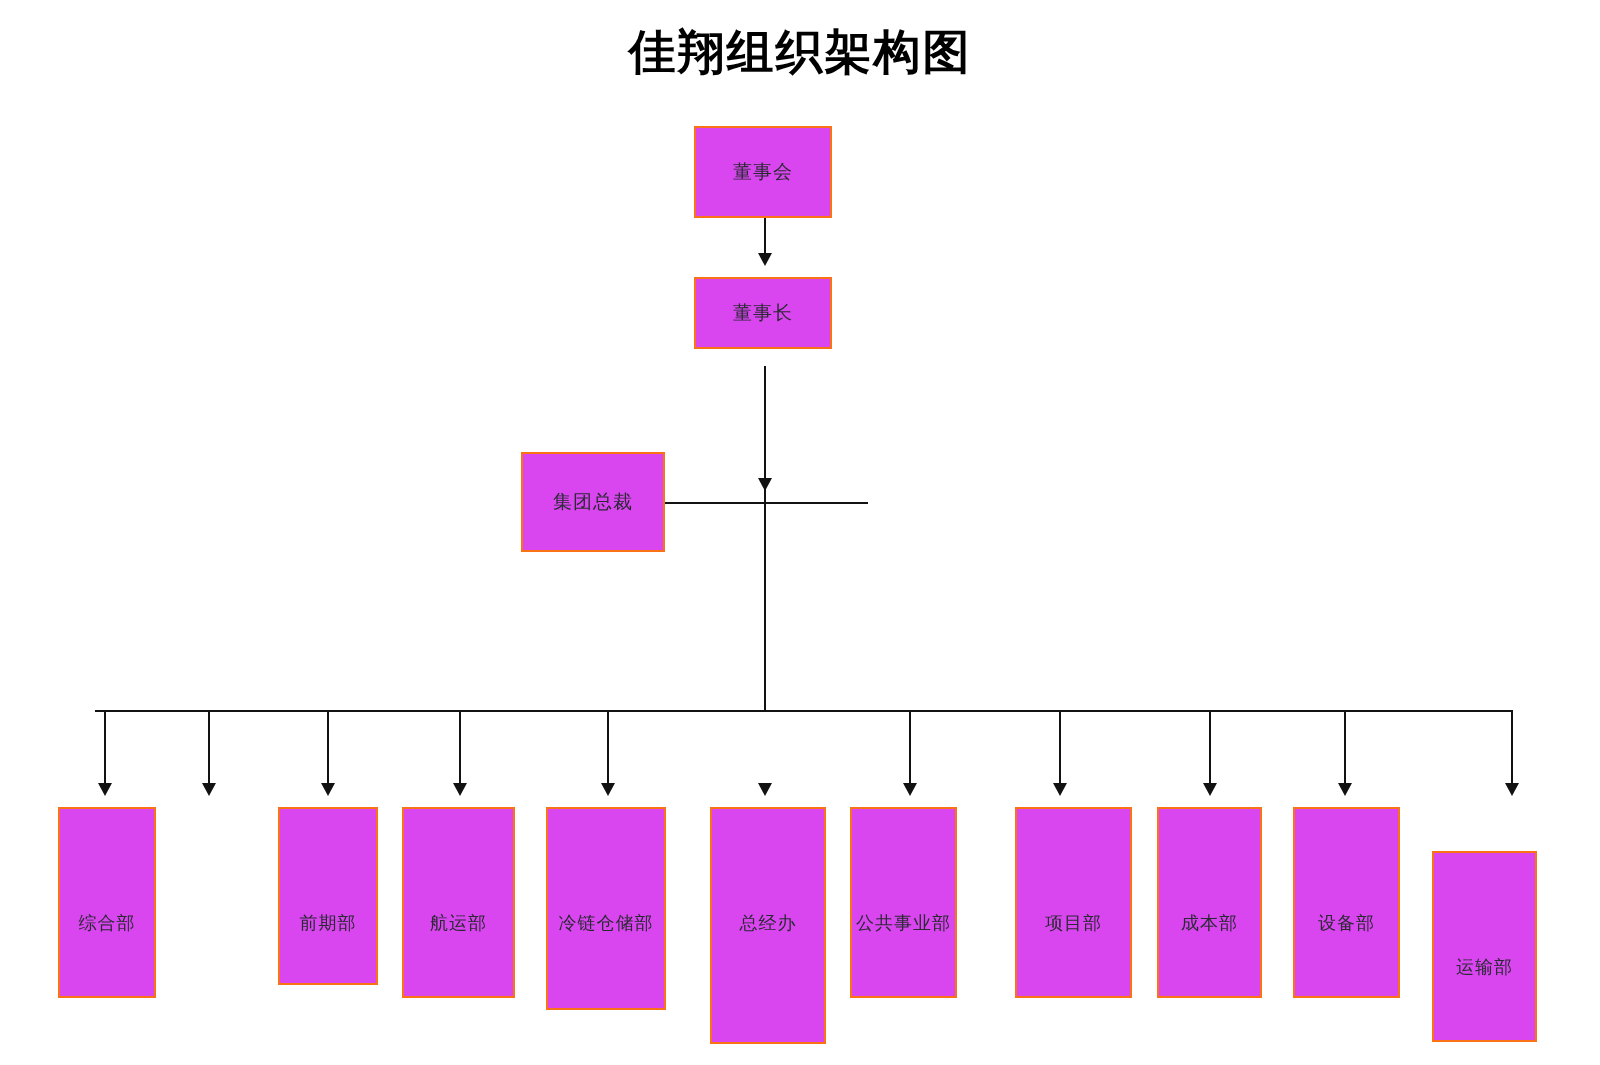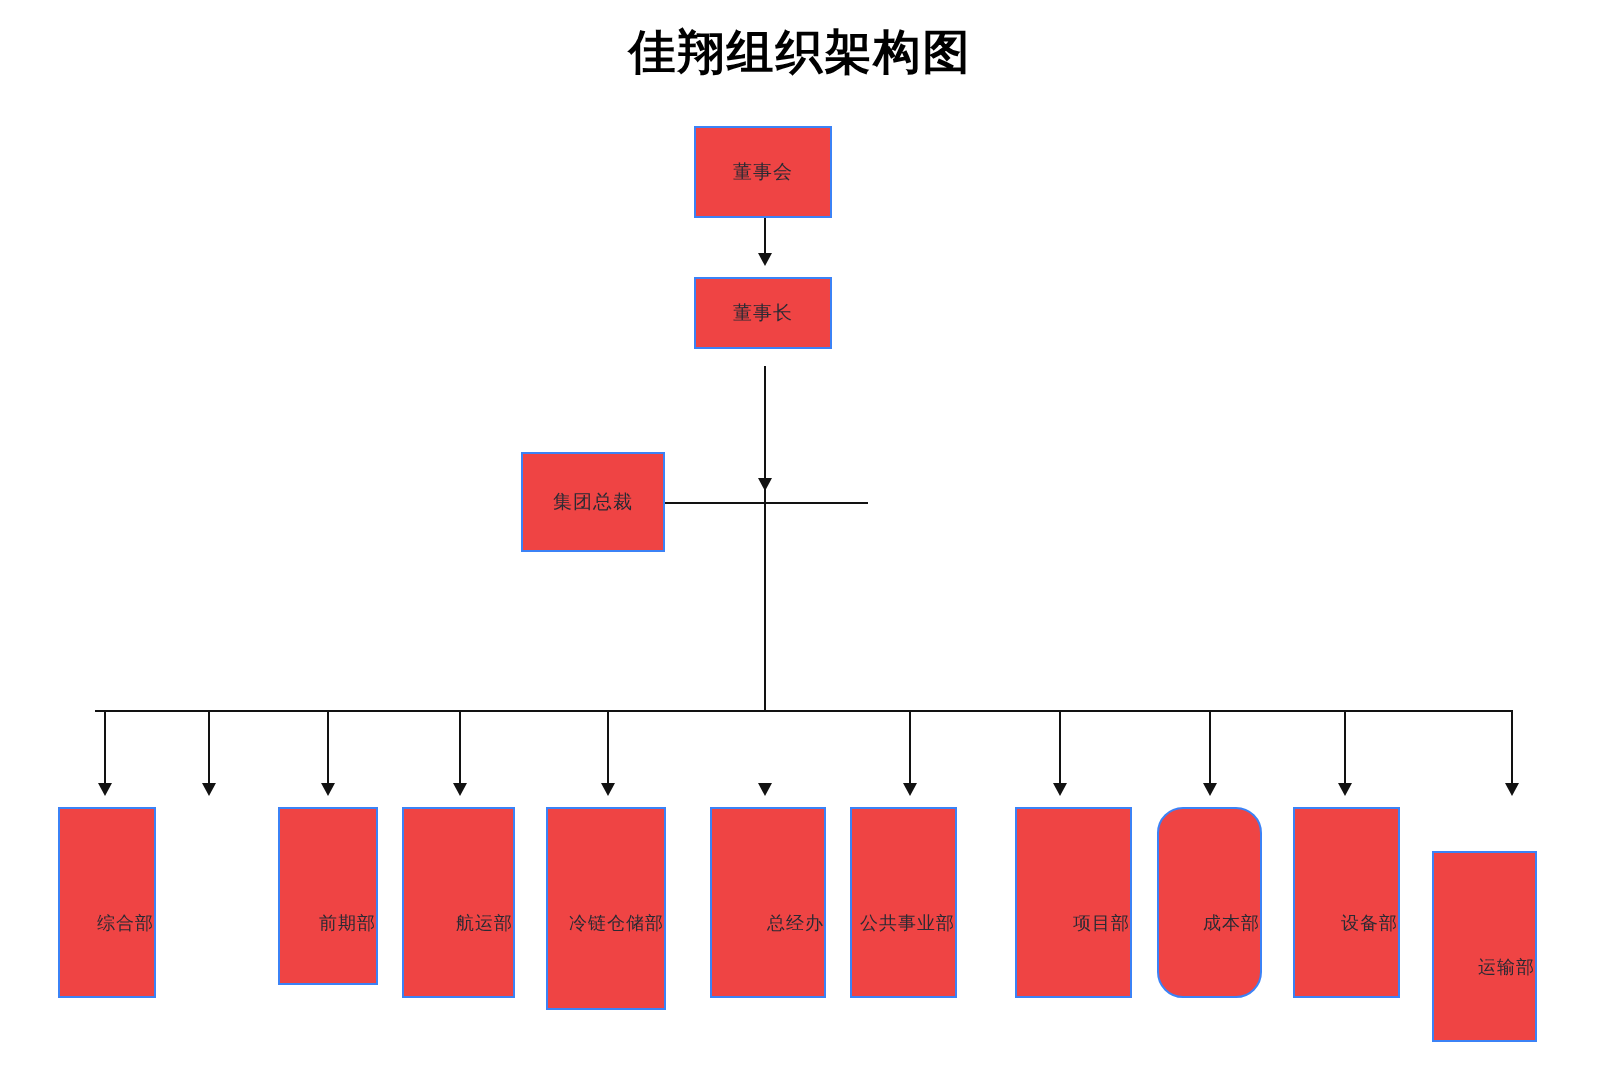--- a/index.html
+++ b/index.html
@@ -28,22 +28,22 @@
     font-family: "Liberation Serif", "DejaVu Serif", serif;
     font-size: 47px;
     font-weight: bold;
     color: #000000;
     letter-spacing: 2px;
     line-height: 1.2;
     white-space: nowrap;
   }
   .node {
     position: absolute;
-    border: 2px solid #3b82f6;
-    background: #ef4444;
+    border: 2px solid #f97316;
+    background: #d946ef;
     color: #2a2a33;
     font-family: "Liberation Serif", "DejaVu Serif", serif;
     font-size: 19px;
     display: flex;
     justify-content: center;
     align-items: center;
     text-align: center;
     letter-spacing: 1px;
     white-space: nowrap;
   }
@@ -52,21 +52,21 @@
     padding-top: 0;
   }
   .node .label {
     display: block;
   }
   .node.bottom .label {
     position: absolute;
     left: 0;
     right: 0;
     top: 102px;
-    text-align: right;
+    text-align: center;
     font-size: 18px;
     letter-spacing: 1px;
   }
   .edge {
     position: absolute;
     background: #121212;
   }
   .edge.v { width: 2px; }
   .edge.h { height: 2px; }
   .arrow {
@@ -152,33 +152,33 @@
   </div>
 
   <div class="node bottom" style="left:402px; top:807px; width:113px; height:191px;">
     <span class="label">航运部</span>
   </div>
 
   <div class="node bottom" style="left:546px; top:807px; width:120px; height:203px;">
     <span class="label">冷链仓储部</span>
   </div>
 
-  <div class="node bottom" style="left:710px; top:807px; width:116px; height:191px;">
+  <div class="node bottom" style="left:710px; top:807px; width:116px; height:237px;">
     <span class="label">总经办</span>
   </div>
 
   <div class="node bottom" style="left:850px; top:807px; width:107px; height:191px;">
     <span class="label">公共事业部</span>
   </div>
 
   <div class="node bottom" style="left:1015px; top:807px; width:117px; height:191px;">
     <span class="label">项目部</span>
   </div>
 
-  <div class="node bottom" style="left:1157px; top:807px; width:105px; height:191px;border-radius:26px;">
+  <div class="node bottom" style="left:1157px; top:807px; width:105px; height:191px;">
     <span class="label">成本部</span>
   </div>
 
   <div class="node bottom" style="left:1293px; top:807px; width:107px; height:191px;">
     <span class="label">设备部</span>
   </div>
 
   <div class="node bottom" style="left:1432px; top:807px; width:105px; height:191px;margin-top:44px;">
     <span class="label">运输部</span>
   </div>

